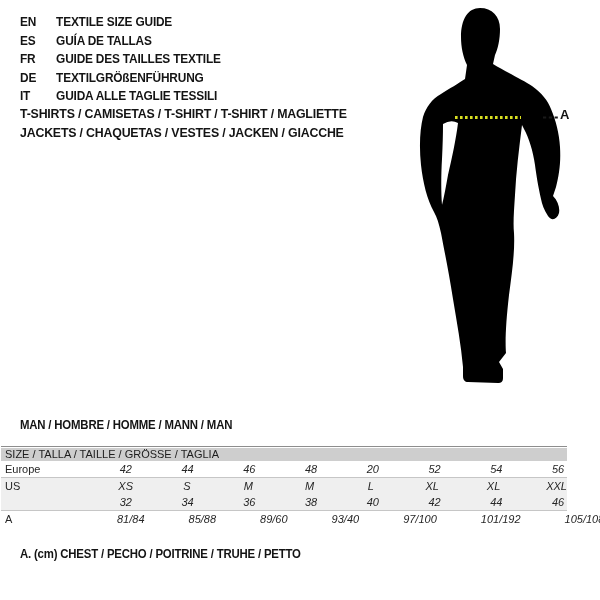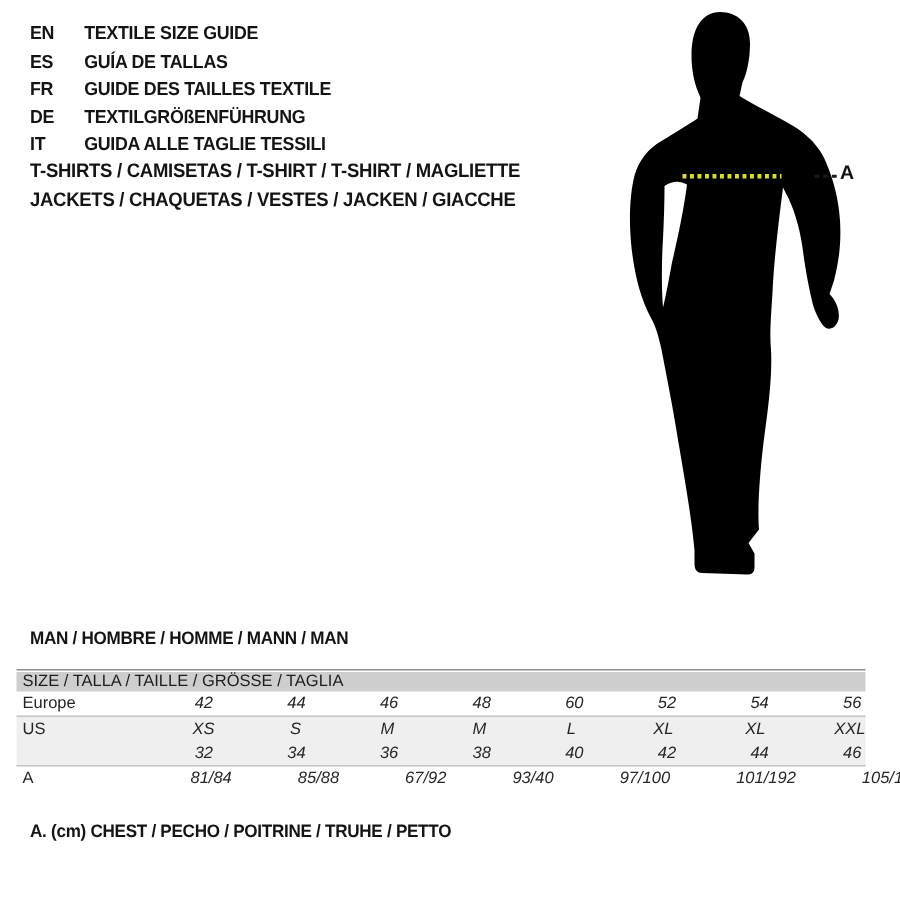--- a/index.html
+++ b/index.html
@@ -30,21 +30,21 @@
     font-size:13px;font-weight:bold;color:#111;
   }
   
   .section-title{
     position:absolute;left:20px;top:418px;
     font-weight:bold;font-size:12px;letter-spacing:-0.2px;
     transform:scaleX(0.95);transform-origin:0 0;white-space:nowrap;
   }
   
   .size-table{
-    position:absolute;left:11px;top:446px;width:566px;
+    position:absolute;left:1px;top:446px;width:566px;
     border-top:1px solid #8d8d8d;font-size:11px;color:#262626;
   }
   .t-header{
     height:13px;line-height:13px;margin-top:1px;padding-left:4px;
     background:var(--header-bg,#cecece);color:#1d1d1d;white-space:nowrap;
   }
   .t-row{display:flex;height:16px;line-height:16px;gap:44px;}
   .t-row:last-child{height:17px;line-height:17px;}
   .t-label{width:68px;flex:none;padding-left:4px;}
   .t-cell{flex:1;text-align:center;font-style:italic;}
@@ -151,21 +151,21 @@
 
 <div class="size-table">
   <div class="t-header">SIZE / TALLA / TAILLE / GRÖSSE / TAGLIA</div>
   <div>
   <div class="t-row">
     <span class="t-label">Europe</span>
   <span class="t-cell">42</span>
         <span class="t-cell">44</span>
         <span class="t-cell">46</span>
         <span class="t-cell">48</span>
-        <span class="t-cell">60</span>
+        <span class="t-cell">20</span>
         <span class="t-cell">52</span>
         <span class="t-cell">54</span>
         <span class="t-cell">56</span>
       </div>
 
   <div class="t-row shaded band-top">
     <span class="t-label">US</span>
   <span class="t-cell">XS</span>
         <span class="t-cell">S</span>
         <span class="t-cell">M</span>
@@ -185,21 +185,21 @@
         <span class="t-cell">40</span>
         <span class="t-cell">42</span>
         <span class="t-cell">44</span>
         <span class="t-cell">46</span>
       </div>
 
   <div class="t-row">
     <span class="t-label">A</span>
   <span class="t-cell">81/84</span>
         <span class="t-cell">85/88</span>
-        <span class="t-cell">67/92</span>
+        <span class="t-cell">89/60</span>
         <span class="t-cell">93/40</span>
         <span class="t-cell">97/100</span>
         <span class="t-cell">101/192</span>
         <span class="t-cell">105/108</span>
         <span class="t-cell">109/112</span>
       </div>
 </div>
 </div>
 
 <div class="footnote">A. (cm) CHEST / PECHO / POITRINE / TRUHE / PETTO</div>

